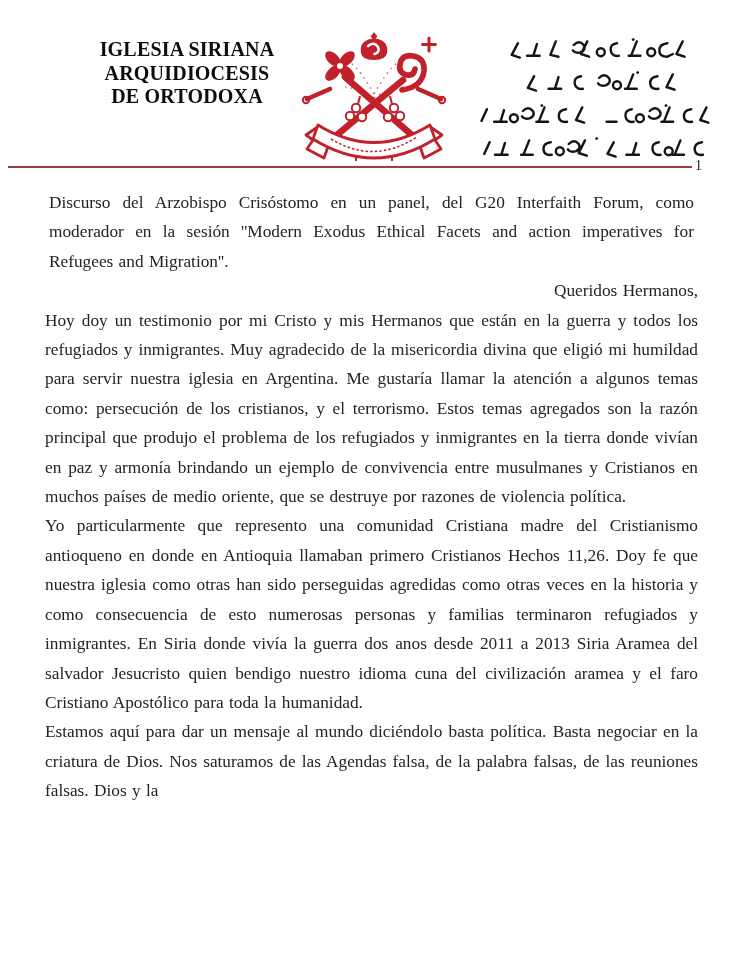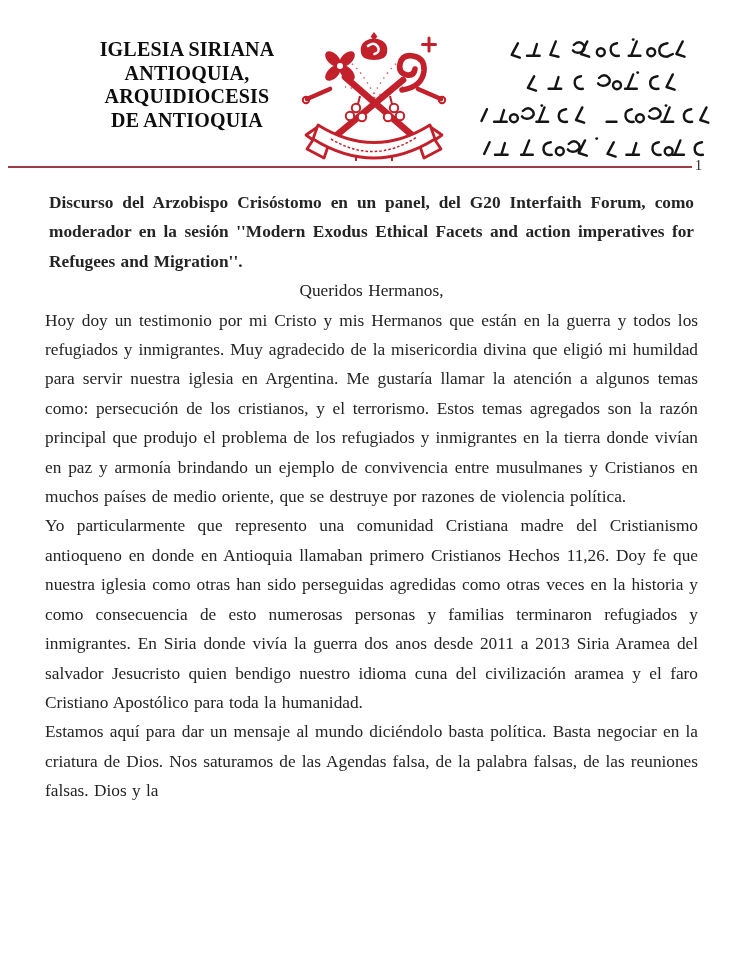--- a/index.html
+++ b/index.html
@@ -27,42 +27,41 @@
   .syriac-line{display:block;}
   .rule-row{position:absolute;left:8px;top:160px;width:726px;height:16px;}
   .redline{position:absolute;left:0;top:6px;width:684px;height:2px;background:#9c3d46;}
   .pagenum{position:absolute;left:687px;top:-2px;font-size:14px;color:#1c1c1c;font-family:"Liberation Serif",serif;}
   
   .letter-body{
     position:absolute;left:45px;top:188px;width:653px;
   }
   .doc-title{
     margin:0 0 4px 0;padding:0 4px;
-    text-align:center;font-weight:bold;
+    text-align:center;font-weight:normal;
     font-size:17.2px;line-height:31px;color:#161616;
   }
   .letter-body p{
     margin:0;text-align:justify;
     font-size:17.3px;line-height:29.4px;color:#242424;
     word-spacing:1px;
   }
-  .letter-body p.salutation{text-align:center;}
+  .letter-body p.salutation{text-align:right;}
 </style>
 </head>
 <body>
 
 <div class="page">
 
   <div class="letterhead">
 
     <div class="org-block">
       <div>IGLESIA SIRIANA</div>
-      <div>ANTIOQUIA,</div>
       <div>ARQUIDIOCESIS</div>
-      <div>DE ANTIOQUIA</div>
+      <div>DE ORTODOXA</div>
     </div>
 
     <div class="logo-wrap" title="Red heraldic crest: bishop's mitre with cross on top, two crossed croziers (one with flower cross, one with spiral head), hanging seal clusters, and a white ribbon banner with small red Arabic inscription">
       <svg width="152" height="140" viewBox="0 0 152 140">
 
         <g fill="none" stroke="#d2626a" stroke-width="1.5" stroke-dasharray="1.5 4.5">
           <path d="M76,64 Q64,42 52,32"></path>
           <path d="M76,64 Q88,42 100,32"></path>
           <path d="M76,68 Q60,58 47,57"></path>
           <path d="M76,68 Q92,58 105,57"></path>

